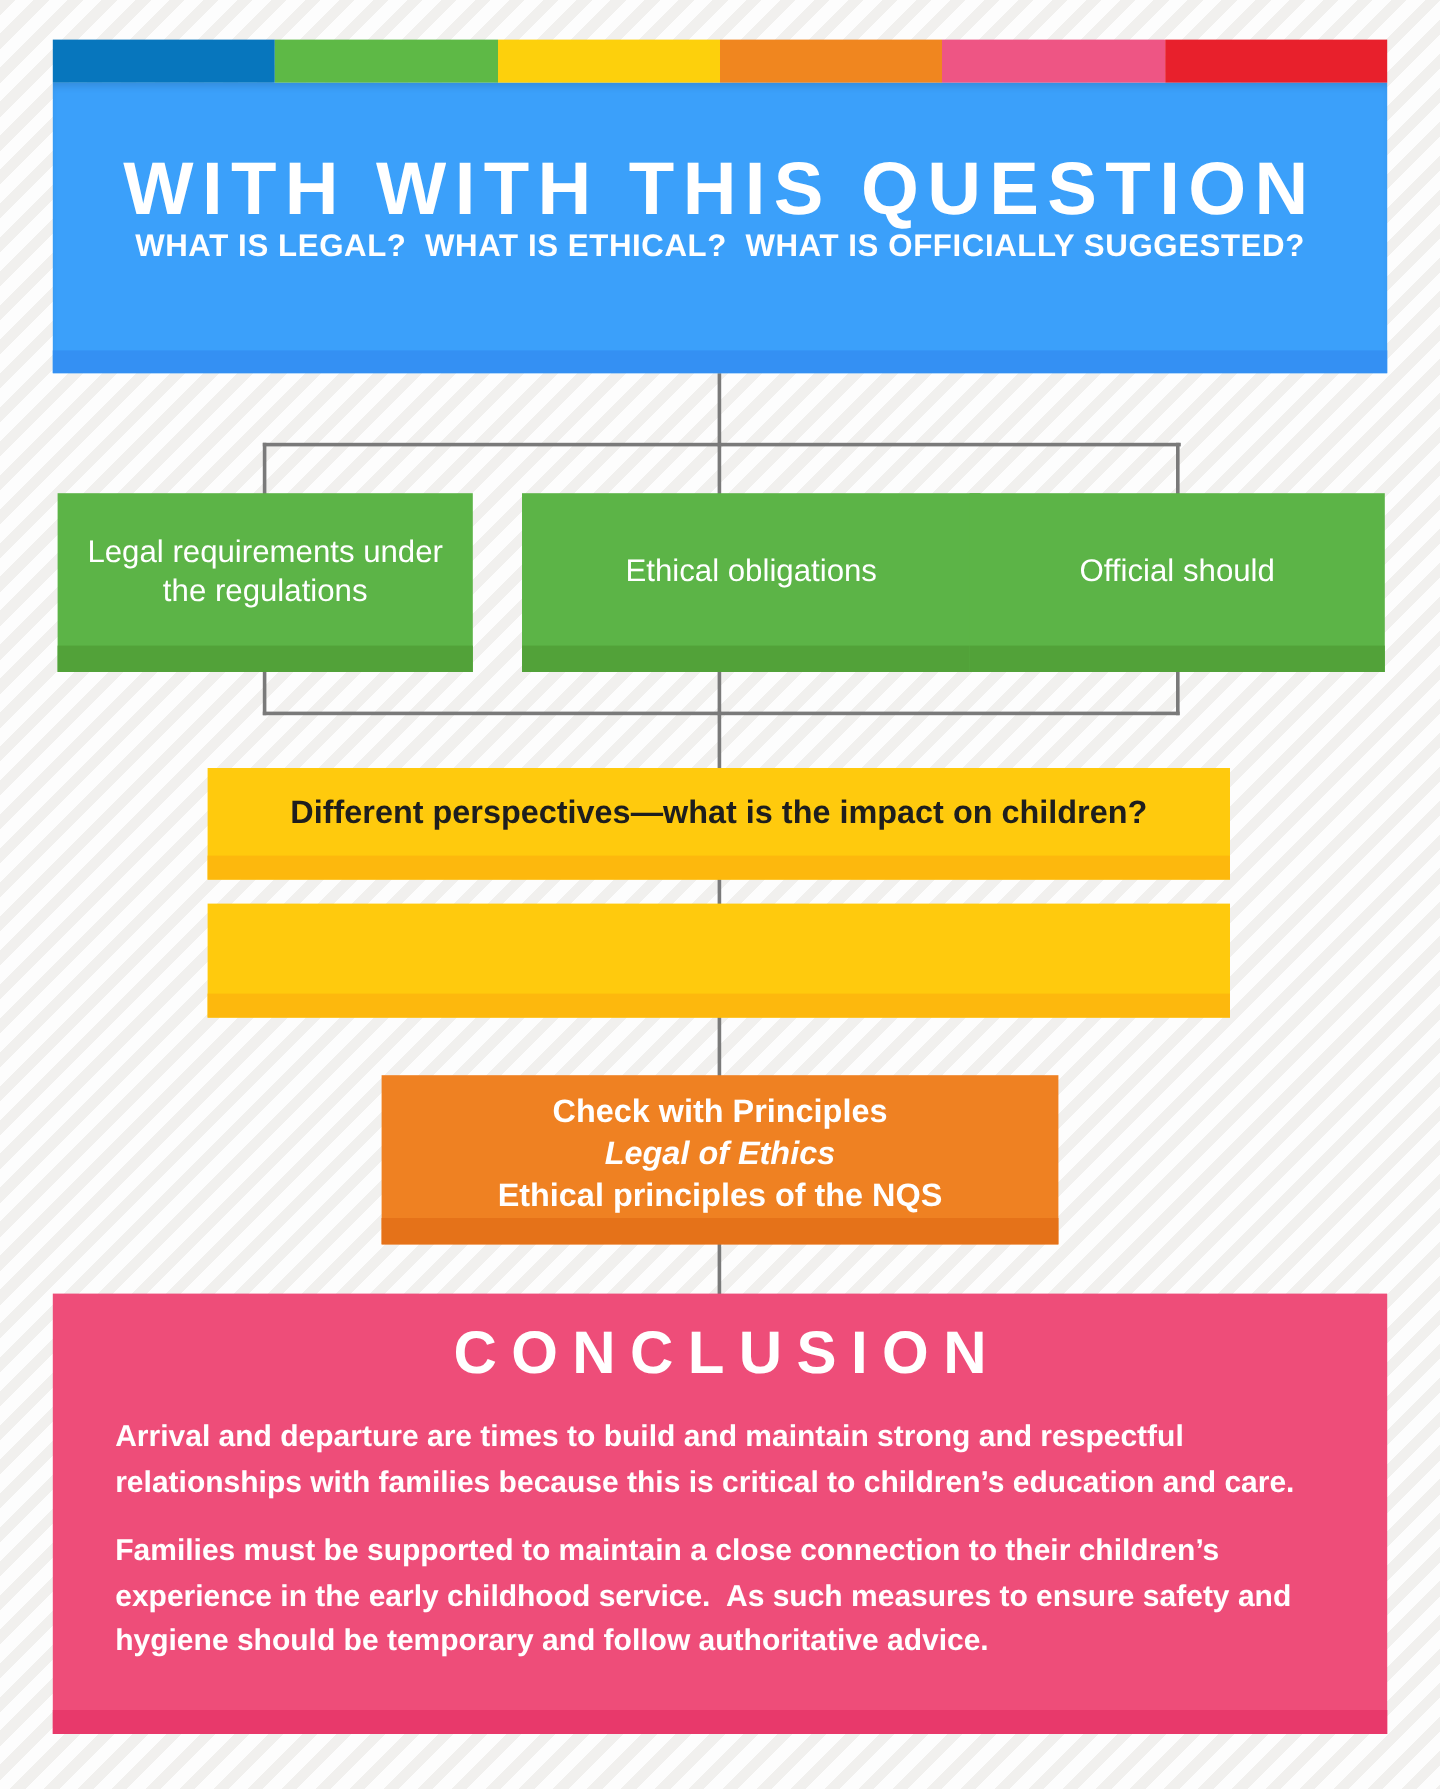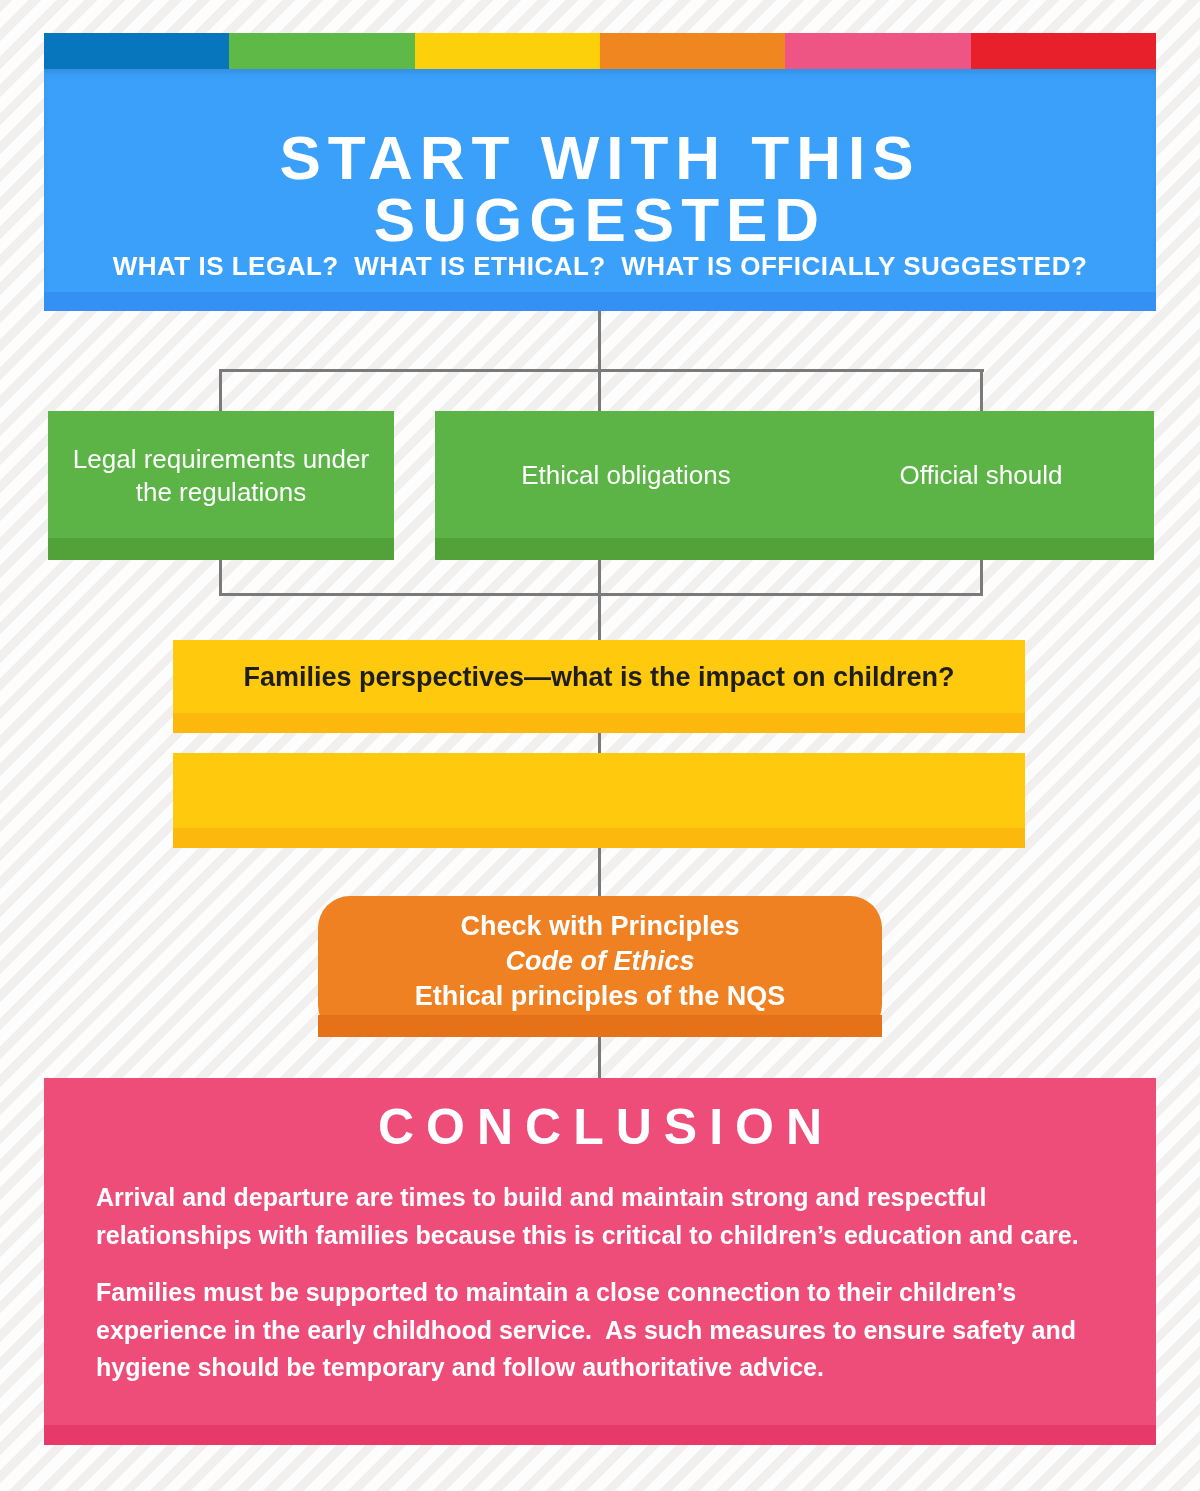--- a/index.html
+++ b/index.html
@@ -77,50 +77,50 @@
     <span style="background: rgb(7, 118, 189);"></span>
     <span style="background: rgb(94, 185, 70);"></span>
     <span style="background: rgb(253, 208, 12);"></span>
     <span style="background: rgb(240, 134, 31);"></span>
     <span style="background: rgb(238, 85, 132);"></span>
     <span style="background: rgb(232, 32, 44);"></span>
   </div>
 
   <div class="box start" style="background: rgb(59, 160, 250);">
     <div class="shade" style="background: rgb(52, 144, 243);"></div>
-    <div class="start-title">START WITH THIS SUGGESTED</div>
+    <div class="start-title">WITH WITH THIS QUESTION</div>
     <div class="start-subtitle">WHAT IS LEGAL?  WHAT IS ETHICAL?  WHAT IS OFFICIALLY SUGGESTED?</div>
   </div>
 
   <div class="box branch" style="left: 48px; width: 346px; background: rgb(92, 180, 71);">
     <div class="shade" style="background: rgb(82, 162, 57);"></div>
     <div class="branch-label">Legal requirements under the regulations</div>
   </div>
   <div class="box branch" style="left: 435px; width: 382px; background: rgb(92, 180, 71);">
     <div class="shade" style="background: rgb(82, 162, 57);"></div>
     <div class="branch-label">Ethical obligations</div>
   </div>
   <div class="box branch" style="left: 808px; width: 346px; background: rgb(92, 180, 71);">
     <div class="shade" style="background: rgb(82, 162, 57);"></div>
     <div class="branch-label">Official should</div>
   </div>
 
   <div class="box persp" style="top: 640px; height: 93px; background: rgb(255, 202, 13); color: rgb(30, 30, 30);">
     <div class="shade" style="background: rgb(253, 184, 13);"></div>
-    <div class="persp-label">Families perspectives—what is the impact on children?</div>
+    <div class="persp-label">Different perspectives—what is the impact on children?</div>
   </div>
   <div class="box persp" style="top: 753px; height: 95px; background: rgb(255, 202, 13); color: rgb(30, 30, 30);">
     <div class="shade" style="background: rgb(253, 184, 13);"></div>
   </div>
 
-  <div class="box check" style="background: rgb(239, 129, 34); border-radius: 32px;">
+  <div class="box check" style="background: rgb(239, 129, 34);">
     <div class="shade" style="background: rgb(229, 114, 25);"></div>
     <div class="check-lines">
       <div class="check-line">Check with Principles</div>
-      <div class="check-line italic">Code of Ethics</div>
+      <div class="check-line italic">Legal of Ethics</div>
       <div class="check-line">Ethical principles of the NQS</div>
     </div>
   </div>
 
   <div class="box conclusion" style="background: rgb(238, 77, 121);">
     <div class="shade" style="background: rgb(232, 57, 107);"></div>
     <div class="conclusion-title">CONCLUSION</div>
     <p class="p1">Arrival and departure are times to build and maintain strong and respectful relationships with families because this is critical to children’s education and care.</p>
     <p class="p2">Families must be supported to maintain a close connection to their children’s experience in the early childhood service.  As such measures to ensure safety and hygiene should be temporary and follow authoritative advice.</p>
   </div>

